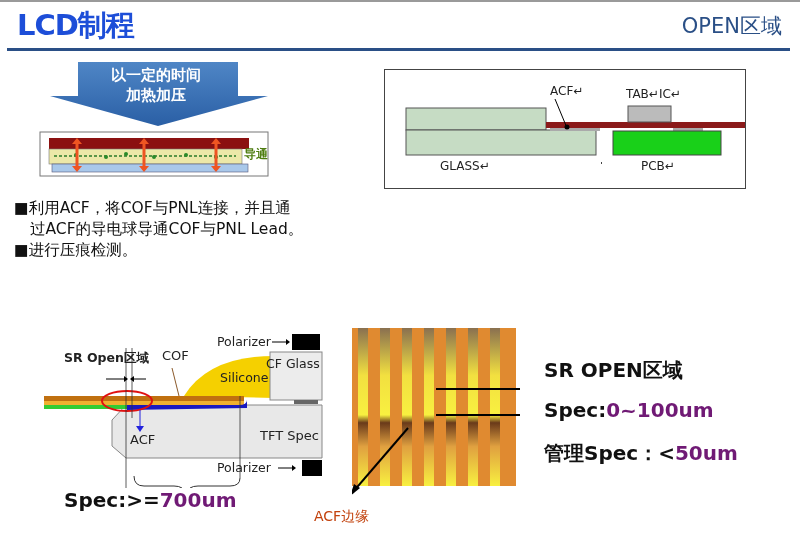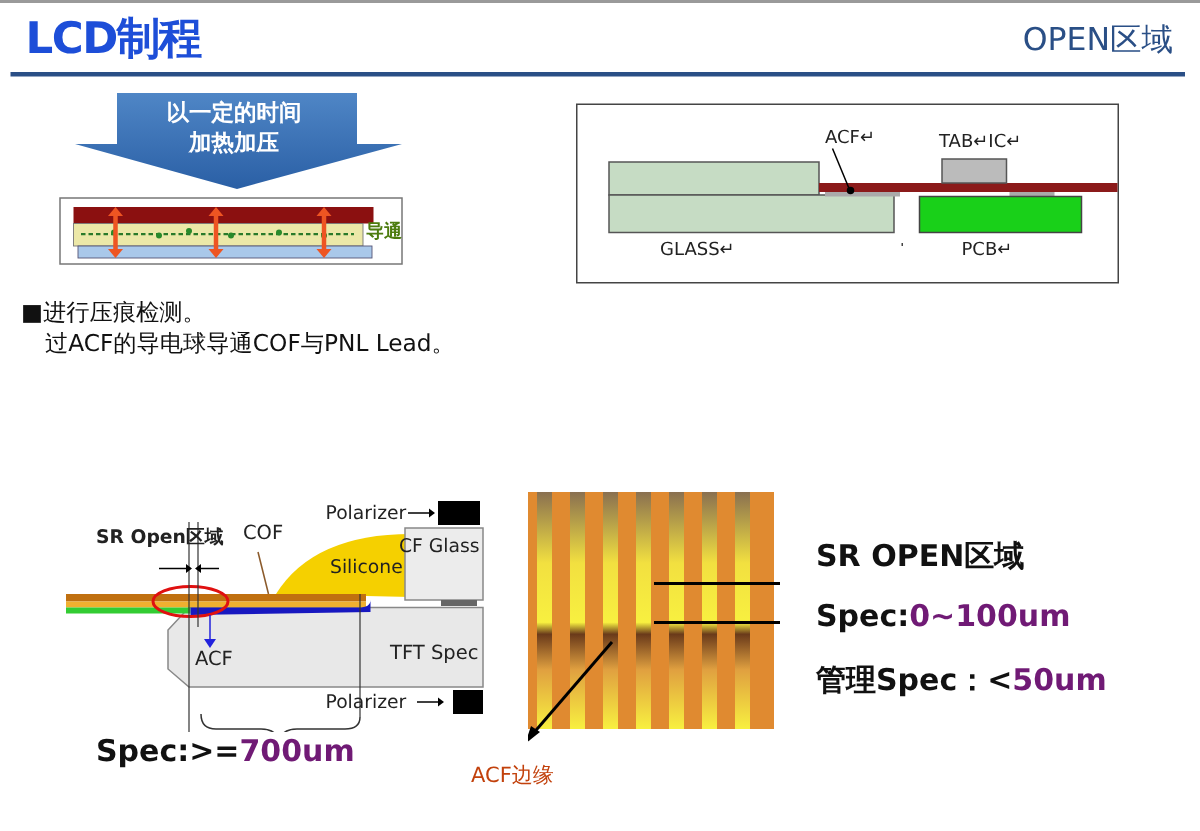--- a/index.html
+++ b/index.html
@@ -81,24 +81,27 @@
     <rect x="216" y="92" width="1" height="2" fill="#444"></rect>
   </svg>
   <div class="dlabel" style="left:165px;top:14px;">ACF↵</div>
   <div class="dlabel" style="left:241px;top:17px;">TAB↵IC↵</div>
   <div class="dlabel" style="left:55px;top:89px;">GLASS↵</div>
   <div class="dlabel" style="left:256px;top:89px;">PCB↵</div>
 </div>
 
 <div class="bullets">
   <div>
-    <span>■</span><span>进行压痕检测。</span>
+    <span>■</span><span>利用ACF，将COF与PNL连接，并且通</span>
   </div>
   <div style="padding-left:16px;">
     <span>过ACF的导电球导通COF与PNL  Lead。</span>
+  </div>
+  <div>
+    <span>■</span><span>进行压痕检测。</span>
   </div>
 </div>
 
 <div class="abs" style="left:34px;top:328px;width:300px;height:160px;">
   <svg width="300" height="160">
 
     <path d="M150,68 Q175,28 240,28 L240,70 Z" fill="#f5d000"></path>
 
     <rect x="258" y="6" width="28" height="16" fill="#000"></rect>
 

